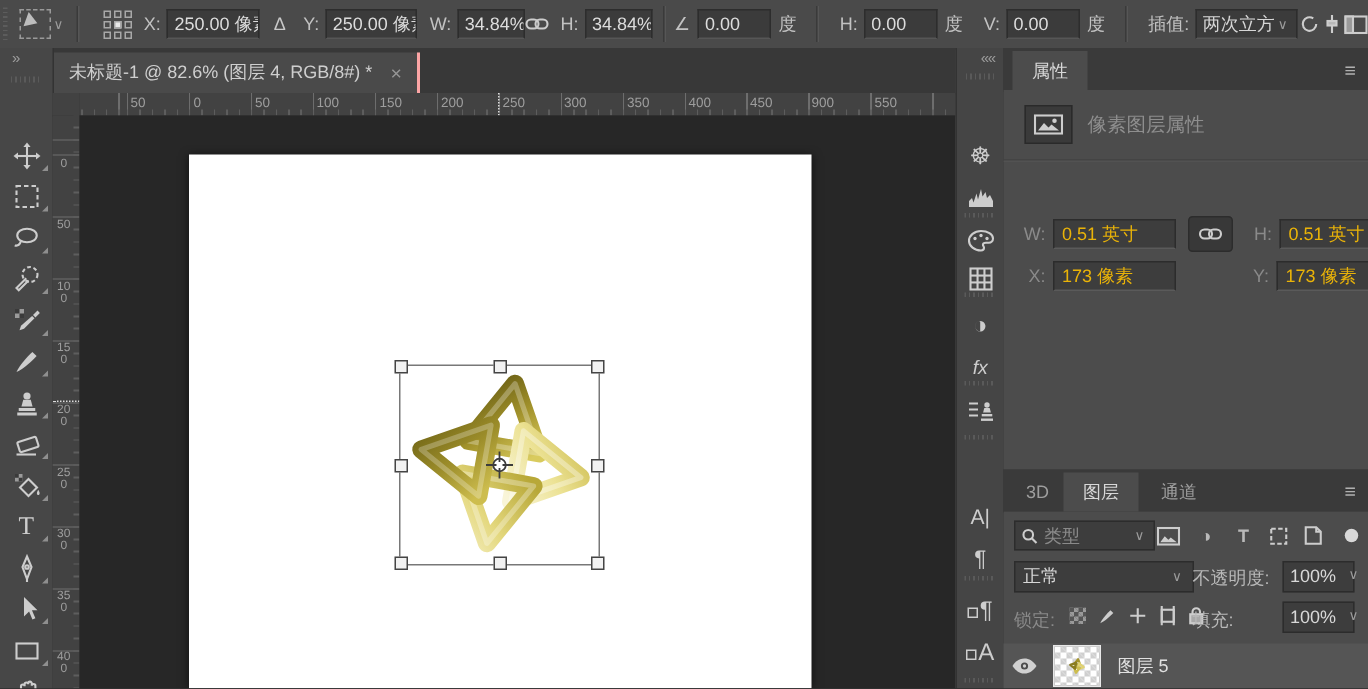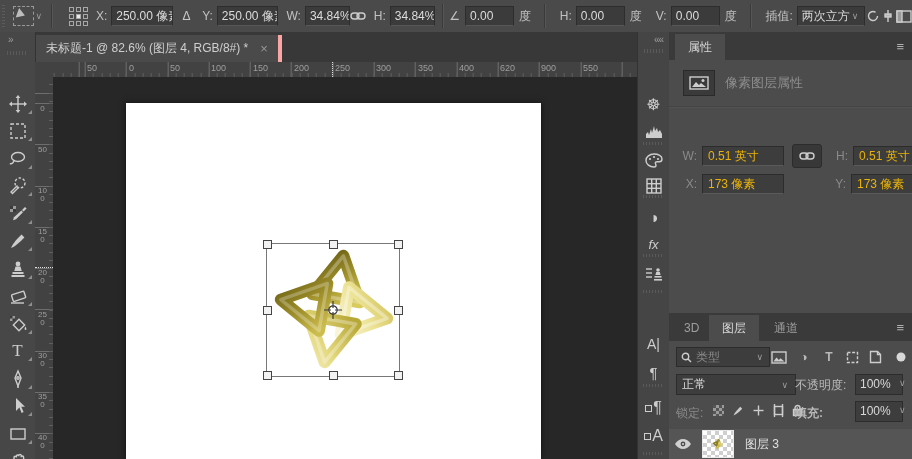--- a/index.html
+++ b/index.html
@@ -24,21 +24,21 @@
     gap:2px;margin-left:10px;}
   .refpoint i{border:1px solid #a8a8a8;background:transparent;}
   .refpoint i.c{background:#e8e8e8;}
   .delta-btn{width:22px;height:20px;margin-left:6px;text-align:center;line-height:20px;color:#c8c8c8;}
   .ico-btn{width:22px;height:20px;display:flex;align-items:center;justify-content:center;color:#b8b8b8;}
   .interp-select{background:#3b3b3b;border:1px solid #2d2d2d;border-bottom-color:#565656;height:18px;
     line-height:18px;padding:0 4px;width:62px;display:flex;justify-content:space-between;align-items:center;}
   
   #tabbar{position:absolute;left:35px;top:32px;width:602px;height:30px;background:#383838;border-bottom:1px solid #2c2c2c;}
   #doc-tab{position:absolute;left:1px;top:3px;height:27px;background:#4a4a4a;display:flex;
-    align-items:center;padding:0 10px;color:#cfcfcf;border-right:4px solid #fca5a5;}
+    align-items:center;padding:0 10px;color:#cfcfcf;border-right:2px solid #fca5a5;}
   #doc-tab .close{margin-left:12px;color:#969696;font-size:13px;}
   
   #toolbar{position:absolute;left:0;top:32px;width:35px;height:427px;background:#474747;border-right:1px solid #333;}
   #toolbar .hdr{height:14px;padding:2px 0 0 8px;color:#9c9c9c;font-size:10px;letter-spacing:-1px;}
   #toolbar .grip-h{height:4px;margin:3px 7px;background:repeating-linear-gradient(to right,#5a5a5a 0 1px,transparent 1px 3px);}
   .tool{position:absolute;left:0;width:35px;height:26px;display:flex;align-items:center;justify-content:center;}
   .tool svg{display:block;}
   .tool .fly{position:absolute;right:3px;bottom:3px;border-left:4px solid transparent;border-bottom:4px solid #8f8f8f;}
   .tico{stroke:#cdcdcd;fill:none;stroke-width:1.4;}
   .tfill{fill:#cdcdcd;stroke:none;}
@@ -90,21 +90,21 @@
     display:flex;align-items:center;gap:4px;padding:0 4px;color:#8a8a8a;}
   .filter-ico{position:absolute;top:6px;width:20px;height:20px;display:flex;align-items:center;justify-content:center;color:#b9b9b9;}
   .blend-box{position:absolute;left:7px;top:33px;width:108px;height:19px;background:#3d3d3d;border:1px solid #2c2c2c;
     display:flex;justify-content:space-between;align-items:center;padding:0 5px;color:#d8d8d8;}
   .op-label{position:absolute;left:126px;top:36px;color:#b9b9b9;}
   .op-box{position:absolute;left:186px;top:33px;width:38px;height:19px;background:#3d3d3d;border:1px solid #2c2c2c;
     line-height:19px;padding:0 4px;color:#d8d8d8;}
   .op-chev{position:absolute;left:230px;top:37px;color:#9c9c9c;font-size:9px;}
   .lock-label{position:absolute;left:7px;top:64px;color:#8a8a8a;}
   .lock-ico{position:absolute;top:60px;width:18px;height:18px;display:flex;align-items:center;justify-content:center;color:#a8a8a8;}
-  .fill-label{position:absolute;left:126px;top:64px;color:#b9b9b9;font-weight:bold;}
+  .fill-label{position:absolute;left:126px;top:64px;color:#b9b9b9;}
   .checker-sm{width:11px;height:11px;background:
     linear-gradient(45deg,#9a9a9a 25%,transparent 25%,transparent 75%,#9a9a9a 75%),
     linear-gradient(45deg,#9a9a9a 25%,transparent 25%,transparent 75%,#9a9a9a 75%);
     background-size:6px 6px;background-position:0 0,3px 3px;background-color:#555;}
   #layer-row{position:absolute;left:0;top:88px;width:243px;height:30px;background:#555555;display:flex;align-items:center;}
   .eye-box{width:28px;display:flex;justify-content:center;}
   .layer-thumb{position:relative;width:30px;height:26px;background:
     linear-gradient(45deg,#cfcfcf 25%,transparent 25%,transparent 75%,#cfcfcf 75%),
     linear-gradient(45deg,#cfcfcf 25%,transparent 25%,transparent 75%,#cfcfcf 75%);
     background-size:8px 8px;background-position:0 0,4px 4px;background-color:#fff;
@@ -330,21 +330,21 @@
     <span class="hnum" style="left:34px">50</span>
     <span class="hnum" style="left:76px">0</span>
     <span class="hnum" style="left:117px">50</span>
     <span class="hnum" style="left:158px">100</span>
     <span class="hnum" style="left:200px">150</span>
     <span class="hnum" style="left:241px">200</span>
     <span class="hnum" style="left:282px">250</span>
     <span class="hnum" style="left:323px">300</span>
     <span class="hnum" style="left:365px">350</span>
     <span class="hnum" style="left:406px">400</span>
-    <span class="hnum" style="left:447px">620</span>
+    <span class="hnum" style="left:447px">450</span>
     <span class="hnum" style="left:488px">900</span>
     <span class="hnum" style="left:530px">550</span>
     <div id="hcursor" style="left:279px"></div>
   </div>
   <div id="vruler">
     <div class="ticks"></div>
       <div class="minor"></div>
     <span class="vnum" style="top:28px">0</span>
     <span class="vnum" style="top:69px">50</span>
     <span class="vnum" style="top:110px">100</span>
@@ -634,19 +634,19 @@
           <div class="layer-thumb">
             <svg width="14" height="14" viewBox="-7 -7 14 14" style="position:absolute;left:8px;top:6px">
               <g fill="none" stroke-linejoin="round">
                 <path d="M0,-4.5 L2,-1 L-2,-1 Z" stroke="#a3932c" stroke-width="1.6" transform="rotate(10)"></path>
                 <path d="M0,-4.5 L2,-1 L-2,-1 Z" stroke="#e0d272" stroke-width="1.6" transform="rotate(100)"></path>
                 <path d="M0,-4.5 L2,-1 L-2,-1 Z" stroke="#cdbd4e" stroke-width="1.6" transform="rotate(190)"></path>
                 <path d="M0,-4.5 L2,-1 L-2,-1 Z" stroke="#8a7c20" stroke-width="1.6" transform="rotate(280)"></path>
               </g>
             </svg>
           </div>
-          <span class="layer-name">图层 3</span>
+          <span class="layer-name">图层 5</span>
         </div>
       </div>
     </div>
   </div>
 
 </div>
 
 </body></html>

